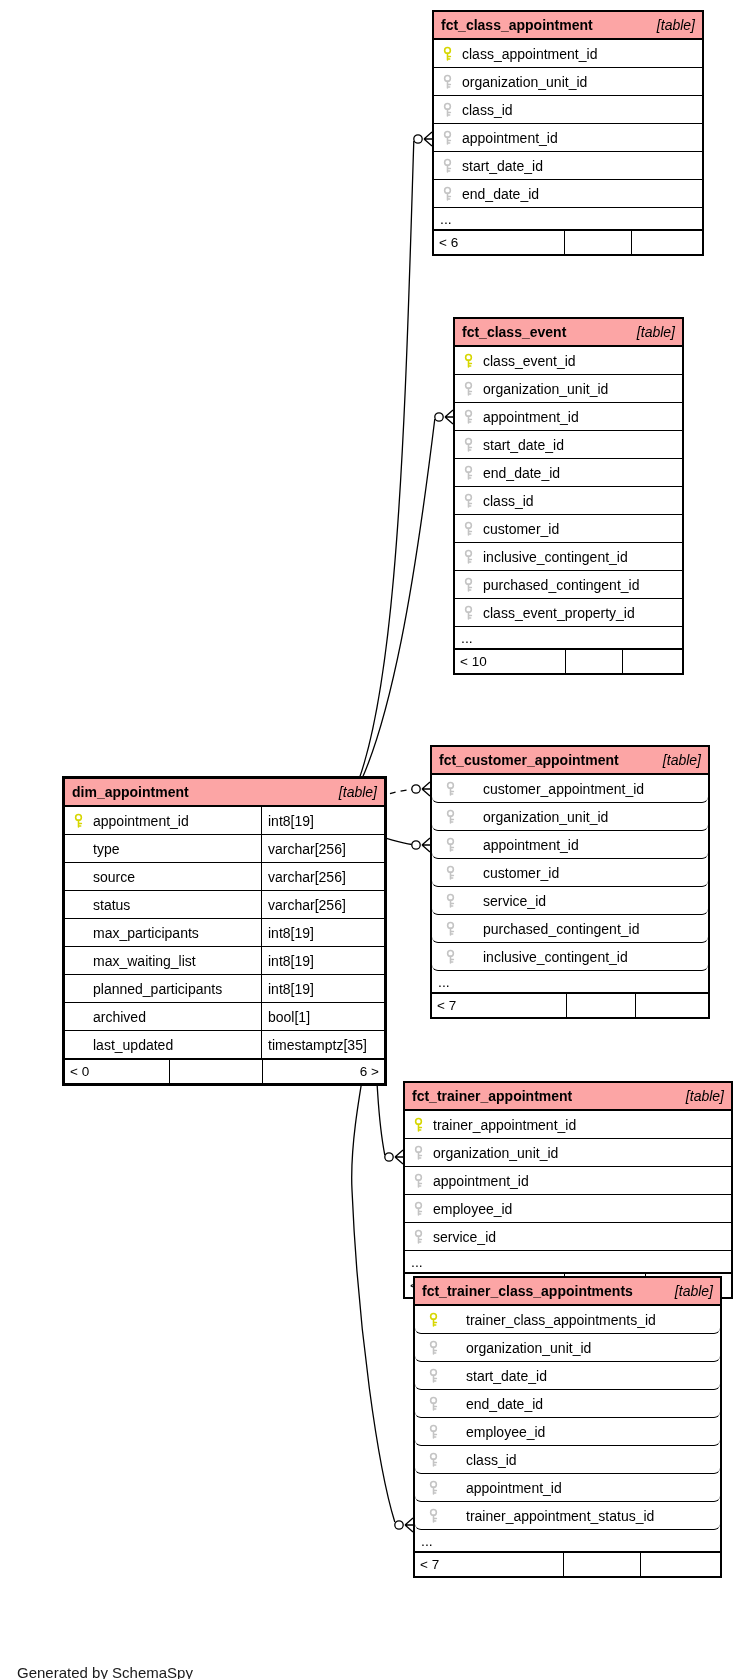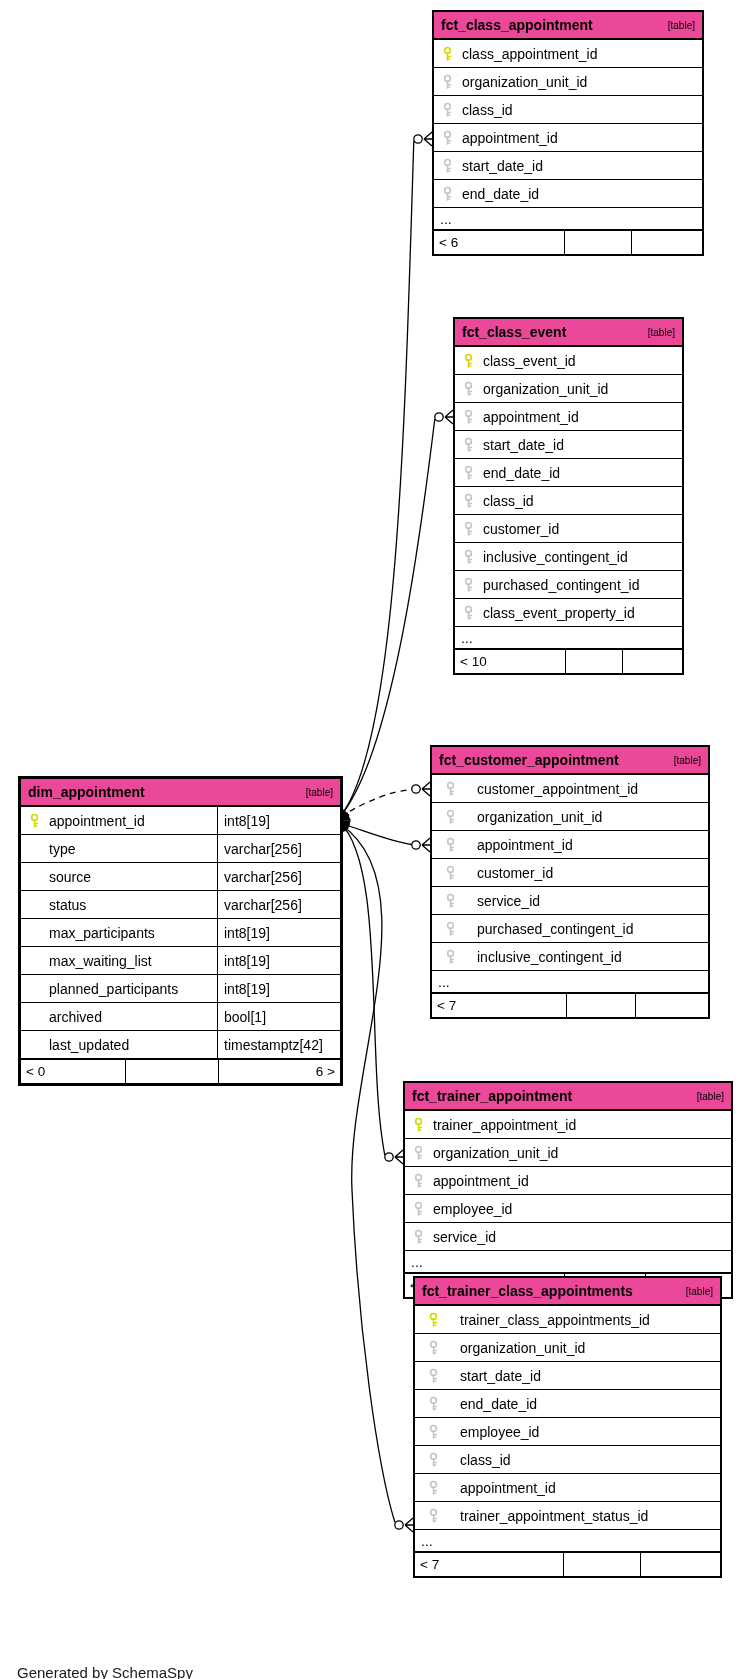--- a/index.html
+++ b/index.html
@@ -9,36 +9,36 @@
     background:#ffffff;
     font-family:"Liberation Sans", sans-serif;
     color:#000;
     overflow:hidden;
   }
   .tbl{
     position:absolute;
     background:#fff;
     border:2px solid #000;
   }
-  .tbl.main{border-width:3px;}
+  .tbl.main{border-width:3px;margin-left:44px;}
   .tbl-header{
     display:flex;justify-content:space-between;align-items:center;
-    background:#ec4899;
+    background:#fca5a5;
     border-bottom:2px solid #000;
     height:26px;
     padding:0 7px;
   }
   .tbl-name{font-weight:bold;font-size:14px;white-space:nowrap;}
-  .tbl-badge{font-size:10px;white-space:nowrap;margin-left:6px;}
+  .tbl-badge{font-size:14px;white-space:nowrap;margin-left:6px;font-style:italic;}
   .row{
     display:flex;align-items:center;
     height:27px;border-bottom:1px solid #000;
     padding:0 14px 0 7px;gap:8px;font-size:14px;white-space:nowrap;
   }
-  .wide .row{padding-left:12px;gap:20px;}
+  .wide .row{padding-left:12px;gap:26px;border-radius:6px;}
   .key{width:13px;height:16px;flex:0 0 13px;color:#c4c4c4;}
   .key svg{width:100%;height:100%;display:block;}
   .key.key-pk{color:#d6d600;}
   .dots{
     height:21px;border-bottom:1px solid #000;
     display:flex;align-items:center;padding:0 6px;font-size:14px;
   }
   .tfoot{display:flex;height:23px;border-top:1px solid #000;}
   .fc{
     box-sizing:border-box;border-right:1px solid #000;
@@ -563,21 +563,21 @@
       <span class="key key-none"></span>
       <span>archived</span>
     </div>
     <div class="cell-type">bool[1]</div>
   </div>
   <div class="row">
     <div class="cell-name">
       <span class="key key-none"></span>
       <span>last_updated</span>
     </div>
-    <div class="cell-type">timestamptz[42]</div>
+    <div class="cell-type">timestamptz[35]</div>
   </div>
   <div class="tfoot">
     <div class="fc dim-fc1">&lt; 0</div>
     <div class="fc dim-fc2"></div>
     <div class="fc dim-fc3">6 &gt;</div>
   </div>
 </div>
 
 <div class="gen-note">Generated by SchemaSpy</div>
 

